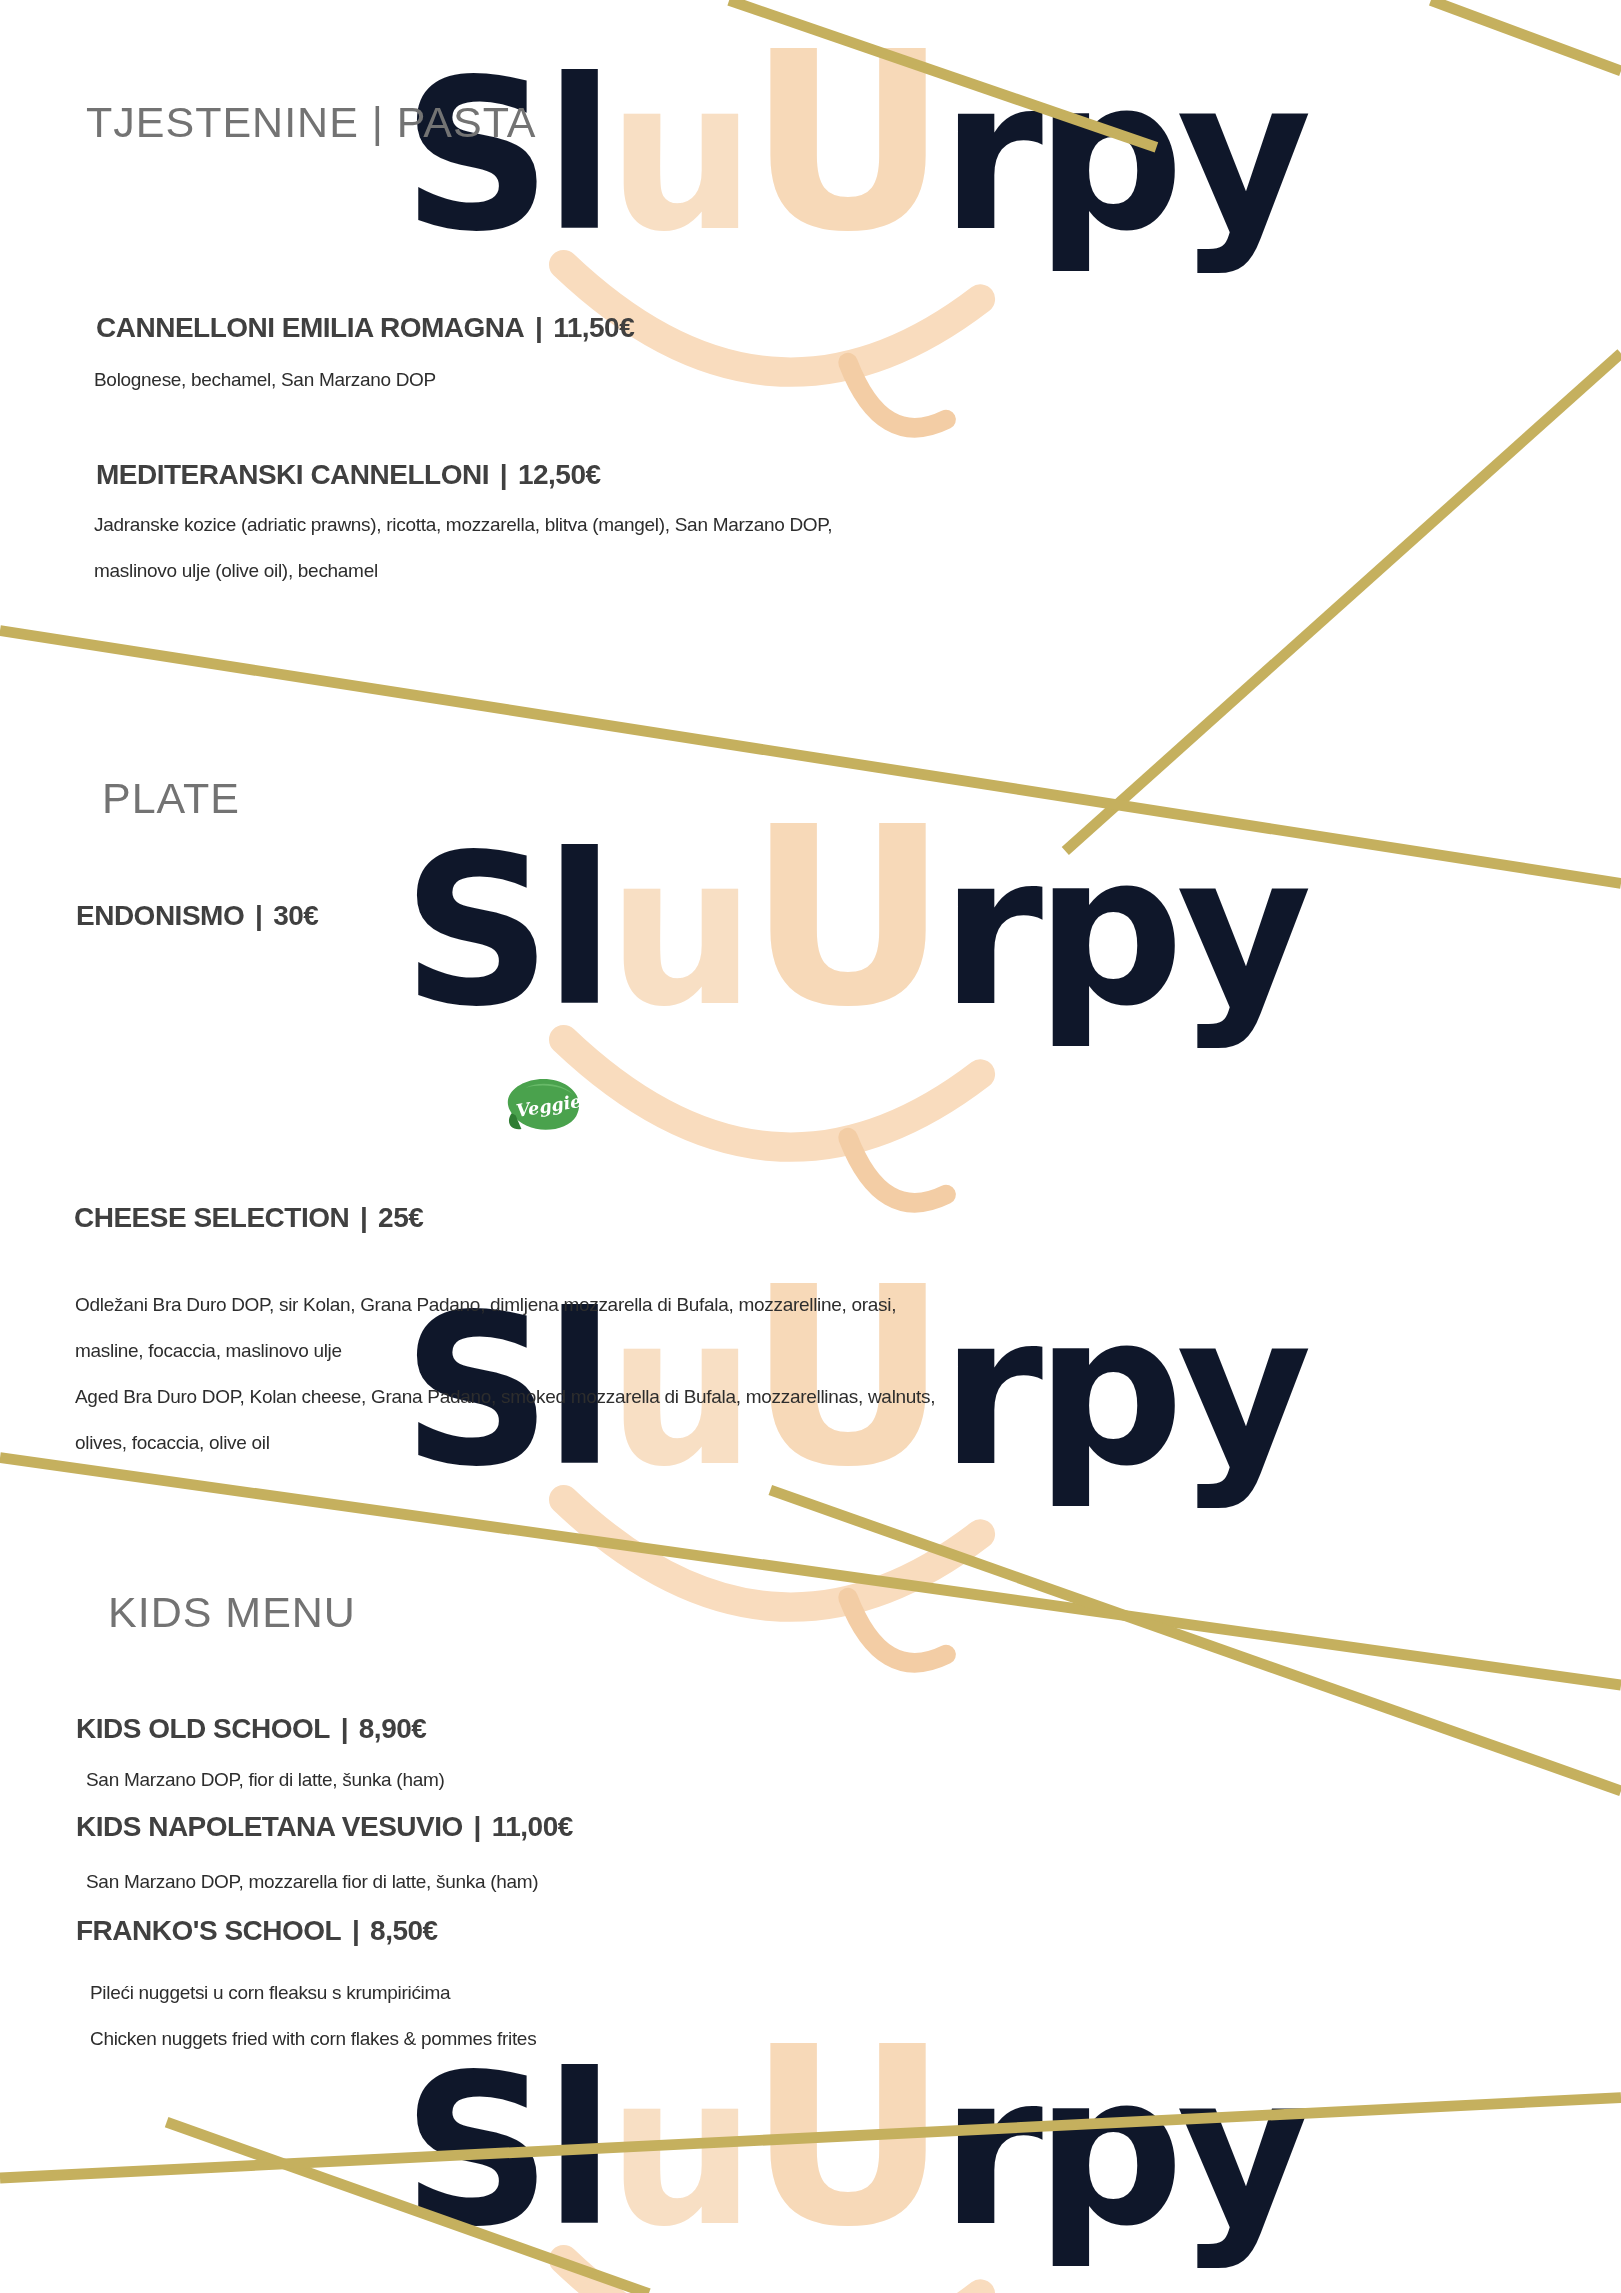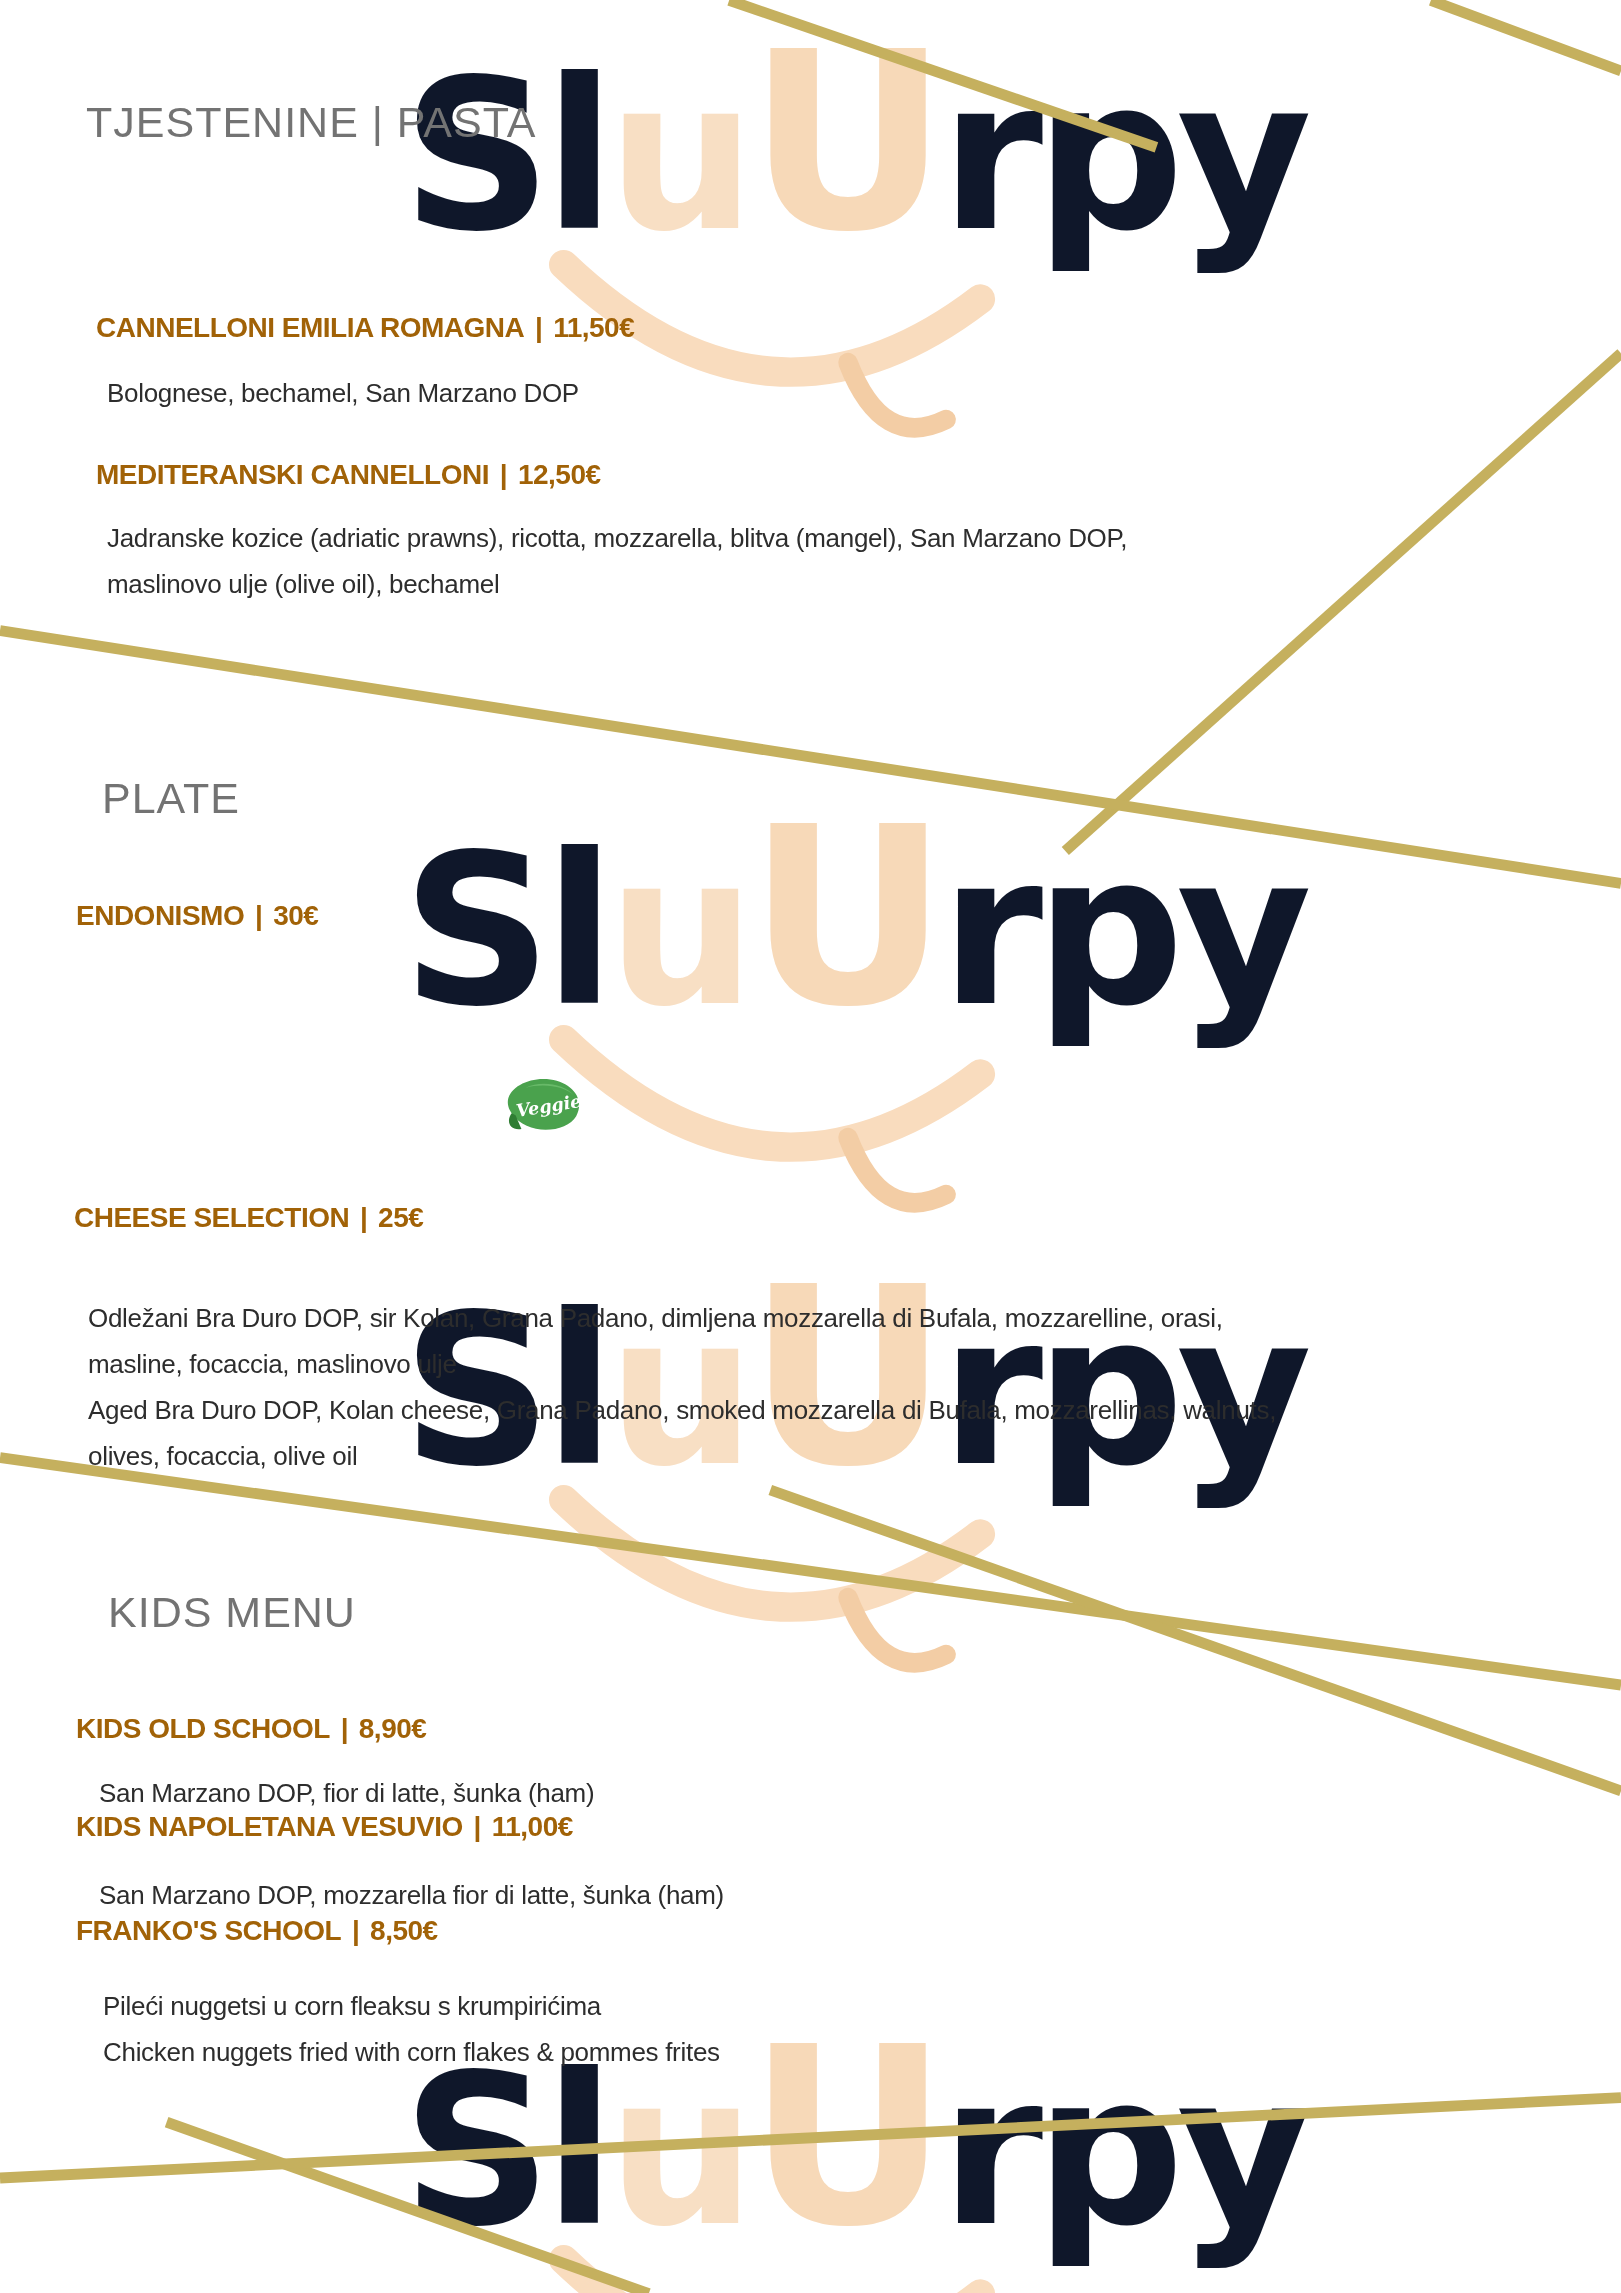--- a/index.html
+++ b/index.html
@@ -24,26 +24,26 @@
   .lines-svg{position:absolute;left:0;top:0;}
   
   .sec-title{
     position:absolute;margin:0;
     font-size:43px;font-weight:400;letter-spacing:1px;
     color:#737373;white-space:nowrap;
   }
   .item-title{
     position:absolute;margin:0;
     font-size:28px;font-weight:700;letter-spacing:-0.5px;
-    color:#a16207;white-space:nowrap;
+    color:#404040;white-space:nowrap;
   }
   .item-title .sep{margin:0 10.8px;font-weight:700;}
   .desc{
-    position:absolute;margin:17px;
-    font-size:26px;font-weight:400;letter-spacing:-0.3px;
+    position:absolute;margin:4px;
+    font-size:19px;font-weight:400;letter-spacing:-0.3px;
     color:#2d2d2d;line-height:46px;white-space:pre-line;
   }
   .badge{position:absolute;}
 </style>
 </head>
 <body>
 
 <div class="layer">
   <div class="wm-unit" style="top:39px">
     <div class="wm-word"><span class="wm-gray">Sl</span><span class="wm-orange">u</span><span class="wm-bigU">U</span><span class="wm-gray">rpy</span></div>

